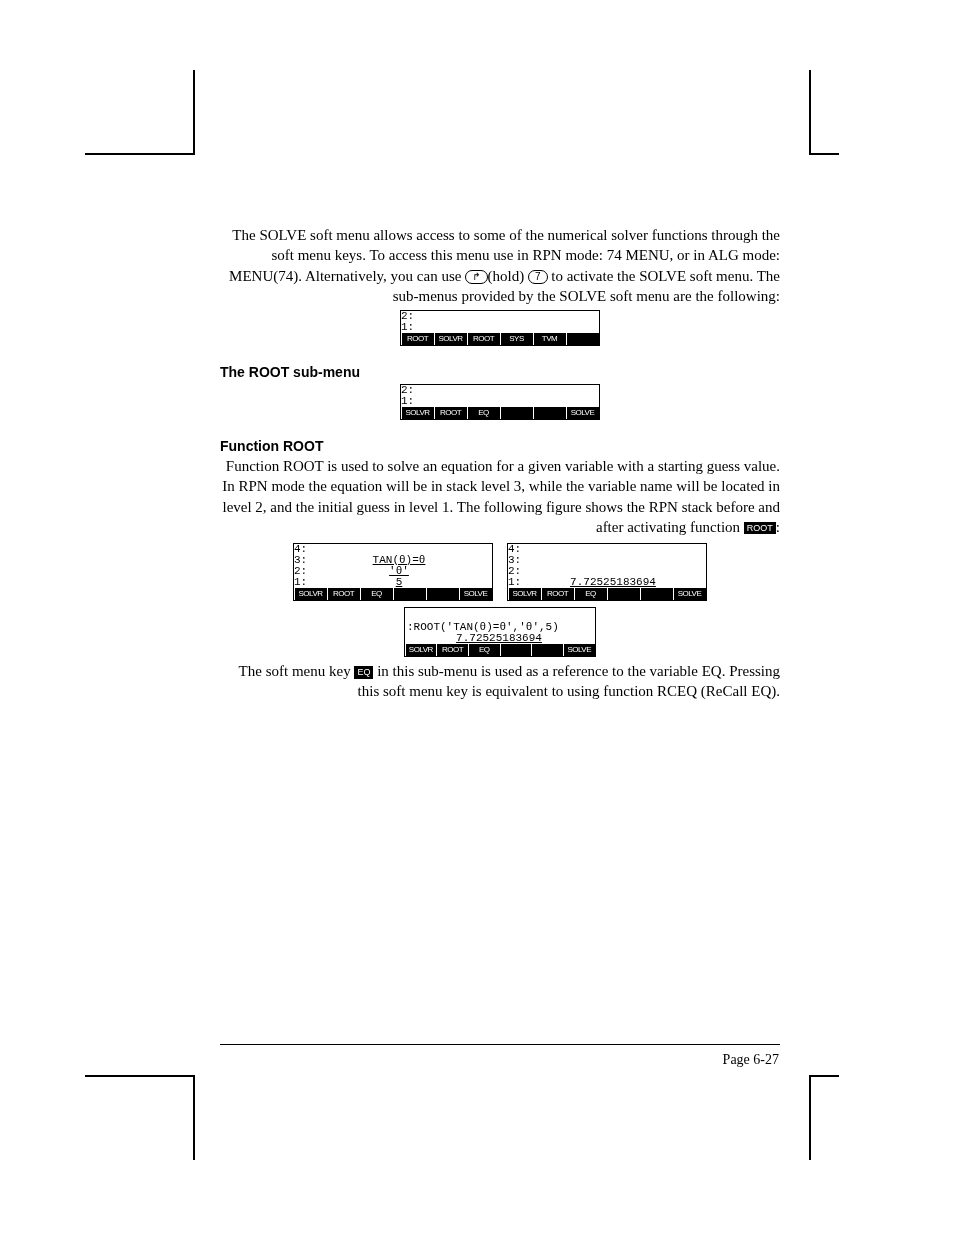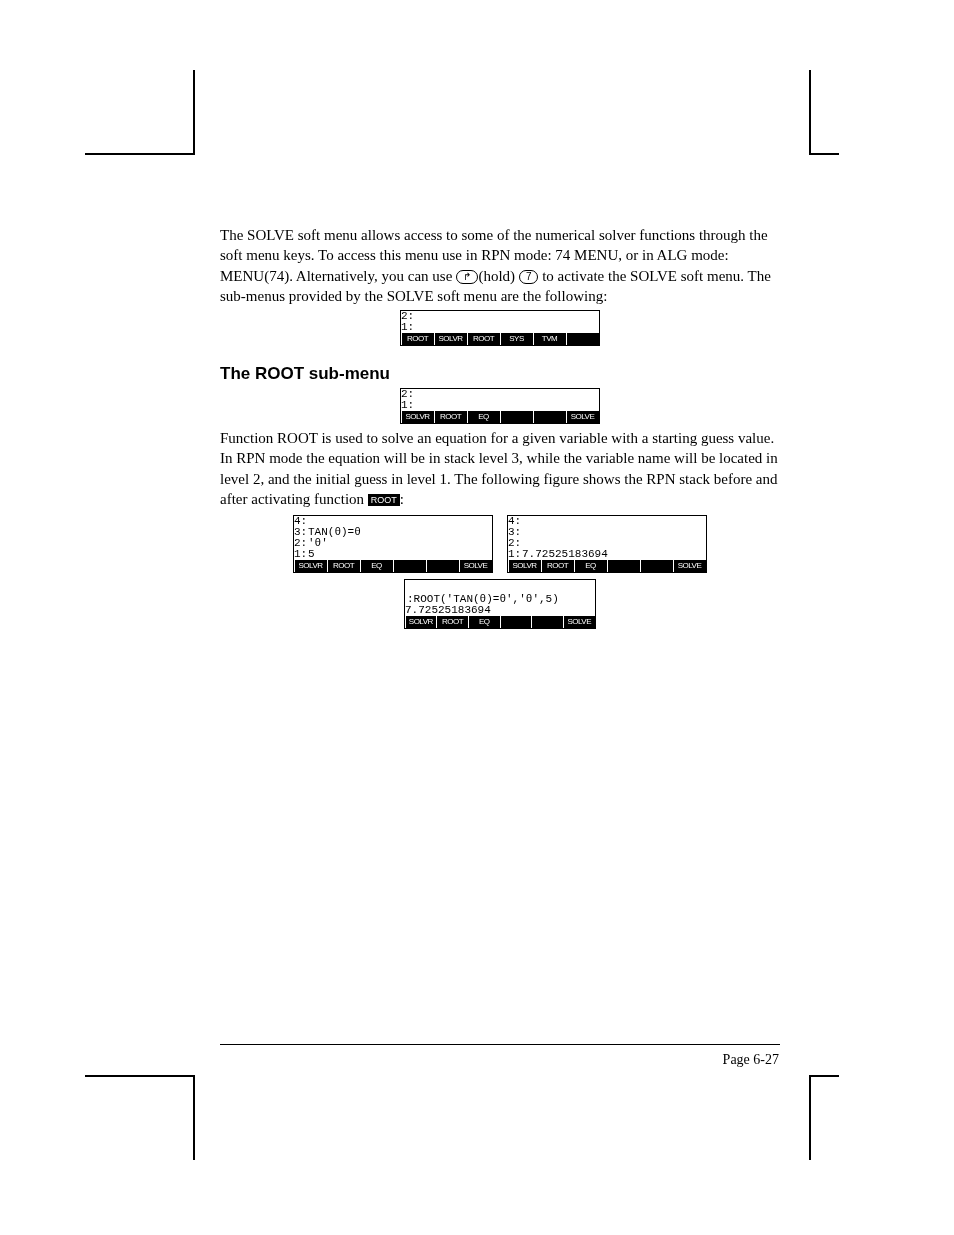--- a/index.html
+++ b/index.html
@@ -16,22 +16,22 @@
   .crop-bl { position: absolute; top: 1075px; left: 85px; width: 110px; height: 85px; border-right: 2px solid #000; border-top: 2px solid #000; }
   .crop-br { position: absolute; top: 1075px; right: 115px; width: 30px; height: 85px; border-left: 2px solid #000; border-top: 2px solid #000; }
   .hr-bottom { position: absolute; top: 1044px; left: 220px; width: 560px; height: 1px; background: #000; }
   .content {
     position: absolute;
     left: 220px;
     top: 225px;
     width: 560px;
   }
   h1 { font-family: Arial, Helvetica, sans-serif; font-size: 23px; font-weight: bold; margin-bottom: 4px; }
-  h2 { font-family: Arial, Helvetica, sans-serif; font-size: 17px; font-weight: bold; margin-top: 18px; margin-bottom: 2px; }
-  p { font-family: Georgia, serif; font-size: 15px; line-height: 1.35; }
+  h2 { font-family: Arial, Helvetica, sans-serif; font-size: 14px; font-weight: bold; margin-top: 18px; margin-bottom: 2px; }
+  p { font-family: Georgia, serif; font-size: 15px; line-height: 1.35; text-align: right; }
   .key {
     display: inline-block;
     border: 1px solid #000;
     border-radius: 8px;
     font-family: Arial, sans-serif;
     font-size: 10px;
     padding: 0 6px;
     height: 14px;
     line-height: 12px;
     vertical-align: middle;
@@ -41,21 +41,21 @@
     border: 1px solid #000;
     background: #fff;
     font-family: 'Courier New', monospace;
     font-size: 11px;
     line-height: 1.0;
     margin: 4px auto;
     display: block;
   }
   .lcd-row { display: flex; height: 11px; }
   .lcd-label { width: 14px; text-align: right; padding-right: 2px; }
-  .lcd-val { flex: 1; text-align: left; padding-right: 2px; }
+  .lcd-val { flex: 1; text-align: center; padding-right: 2px; text-decoration: underline; }
   .softkeys { display: flex; height: 12px; }
   .sk { flex: 1; background: #000; color: #fff; font-size: 8px; text-align: center; line-height: 12px; margin: 0 0.5px; font-family: Arial, sans-serif; letter-spacing: -0.5px; }
   .lcd-pair { display: flex; justify-content: center; gap: 14px; margin: 6px 0; }
   .small-label {
     display: inline-block;
     background: #000;
     color: #fff;
     font-family: Arial, sans-serif;
     font-size: 9px;
     padding: 0 3px;
@@ -108,20 +108,21 @@
     <div class="softkeys">
       <div class="sk">SOLVR</div>
       <div class="sk">ROOT</div>
       <div class="sk">EQ</div>
       <div class="sk"></div>
       <div class="sk"></div>
       <div class="sk">SOLVE</div>
     </div>
   </div>
 
+  <h2>Function ROOT</h2>
   <p>
     <span>Function ROOT is used to solve an equation for a given variable with a starting guess value.  In RPN mode the equation will be in stack level 3, while the variable name will be located in level 2, and the initial guess in level 1.  The following figure shows the RPN stack before and after activating function </span><span class="small-label">ROOT</span><span>:</span>
   </p>
 
   <div class="lcd-pair">
     <div class="lcd" style="width:200px; margin:0;">
       <div class="lcd-row">
           <span class="lcd-label">4:</span>
           <span class="lcd-val"></span>
         </div>
@@ -184,16 +185,19 @@
     <div class="softkeys">
       <div class="sk">SOLVR</div>
       <div class="sk">ROOT</div>
       <div class="sk">EQ</div>
       <div class="sk"></div>
       <div class="sk"></div>
       <div class="sk">SOLVE</div>
     </div>
   </div>
 
+  <p>
+    <span>The soft menu key </span><span class="small-label">EQ</span><span> in this sub-menu is used as a reference to the variable EQ.   Pressing this soft menu key is equivalent to using function RCEQ (ReCall EQ).</span>
+  </p>
 
 </div>
 
 <div class="page-num">Page 6-27</div>
 
 </body></html>

